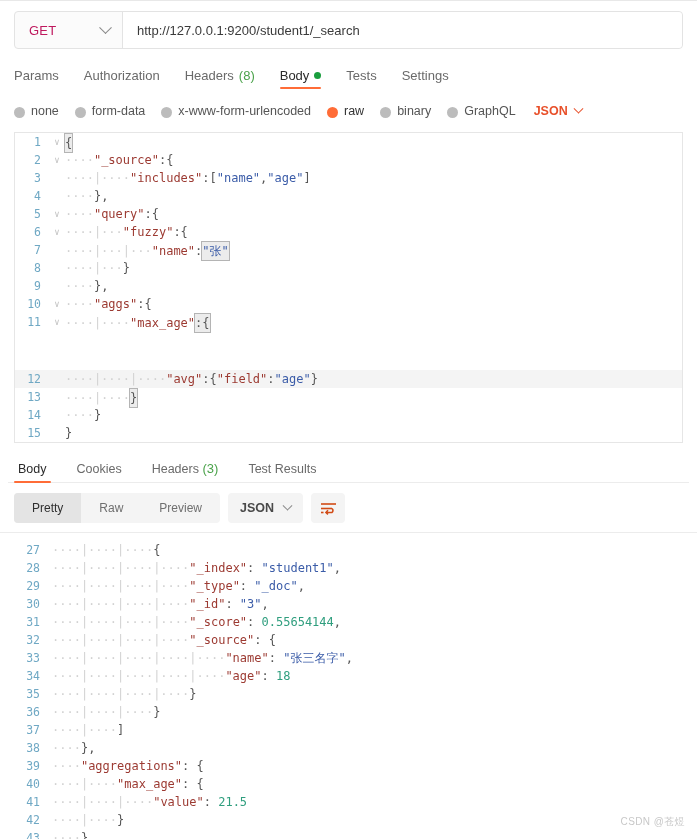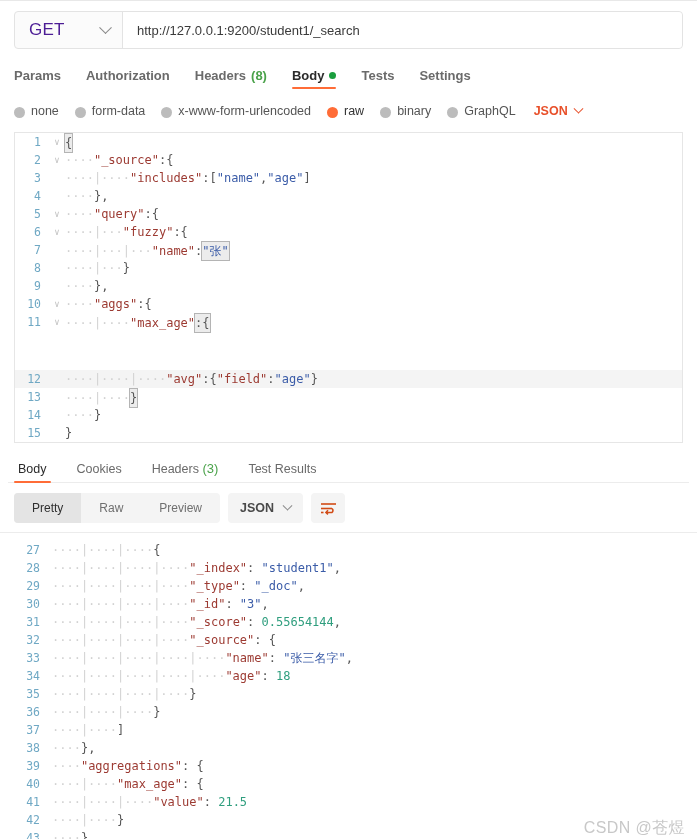--- a/index.html
+++ b/index.html
@@ -37,22 +37,22 @@
   .method-box {
     display: flex;
     align-items: center;
     justify-content: space-between;
     width: 108px;
     padding: 0 12px 0 14px;
     border-right: 1px solid #e3e3e3;
     cursor: pointer;
   }
   .method-label {
-    font-size: 17px;
-    color: #4c1d95;
+    font-size: 13px;
+    color: #be185d;
     letter-spacing: .2px;
   }
   .chev {
     display: inline-block;
     width: 9px; height: 9px;
     border-right: 1.4px solid #8a8a8a;
     border-bottom: 1.4px solid #8a8a8a;
     transform: rotate(45deg) translate(-2px,-2px);
   }
   .url-input {
@@ -81,21 +81,20 @@
     position: relative;
     display: flex;
     align-items: center;
     gap: 5px;
     padding: 0 13px 6px 0;
     margin-right: 12px;
     font-size: 13px;
     color: #6a6a6a;
     cursor: pointer;
     white-space: nowrap;
-    font-weight: bold;
   }
   .req-tab:first-child { }
   .req-tab.active { color: #2b2b2b; }
   .req-tab.active .tab-underline {
     position: absolute;
     left: 0; right: 13px; bottom: 0;
     height: 2.5px;
     background: #ff6c37;
     border-radius: 2px;
   }
@@ -266,22 +265,22 @@
   }
 
   .resp-sep {
     height: 1px; background: #ececec;
     margin: 9px 0 0 0;
   }
 
   
   .watermark {
     position: absolute;
-    right: 12px; bottom: 0;
-    font-size: 16px;
+    right: 12px; bottom: 10px;
+    font-size: 10px;
     color: #c8c8c8;
     letter-spacing: .4px;
     user-select: none;
     margin-left: 48px;
   }
 </style>
 </head>
 <body>
 
 <div id="app">

